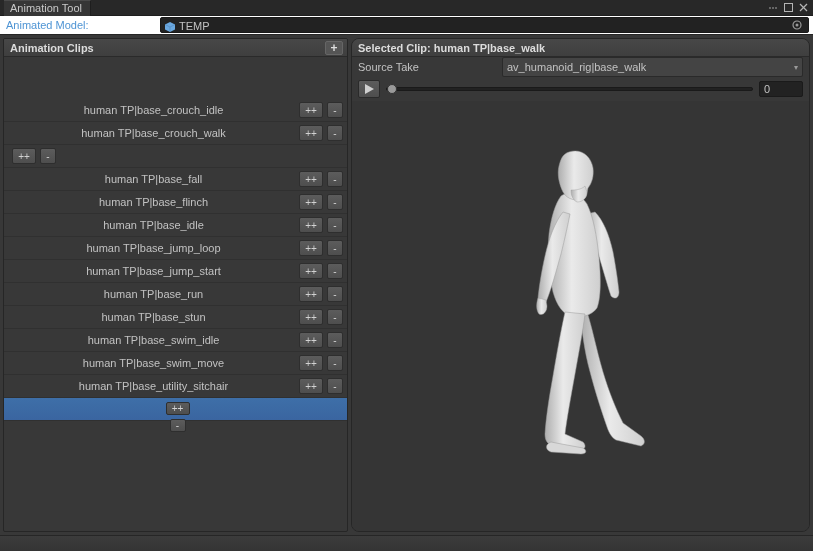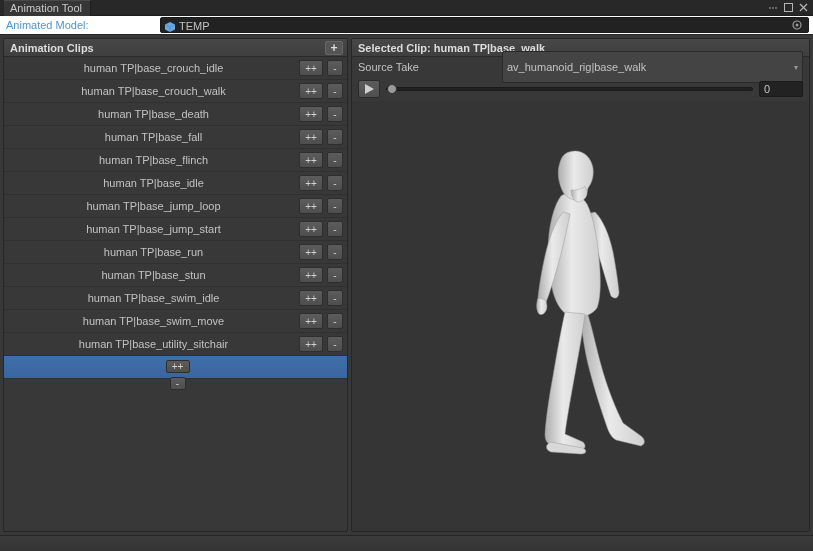--- a/index.html
+++ b/index.html
@@ -92,20 +92,21 @@
   }
 
   
   .left-panel {
     width: 345px;
     background: #383838;
     display: flex; flex-direction: column;
     border: 1px solid #262626;
     border-radius: 2px;
     overflow: hidden;
+    gap: 42px;
   }
   .left-header {
     height: 18px;
     background: linear-gradient(#474747, #3f3f3f);
     border-bottom: 1px solid #2a2a2a;
     display: flex; align-items: center; justify-content: space-between;
     padding: 0 4px 0 6px;
     color: #dcdcdc; font-weight: bold; font-size: 11px;
   }
   .add-btn {
@@ -153,40 +154,40 @@
     padding: 0;
   }
   .mini-btn.dup { width: 24px; }
   .mini-btn.del { width: 16px; }
 
   
   .right-panel {
     flex: 1;
     display: flex; flex-direction: column;
     border: 1px solid #262626;
-    border-radius: 2px;
+    border-radius: 8px;
     overflow: hidden;
   }
   .right-header {
     height: 18px;
     background: linear-gradient(#474747, #3f3f3f);
     border-bottom: 1px solid #2a2a2a;
     display: flex; align-items: center;
     padding: 0 6px;
     color: #dcdcdc; font-weight: bold; font-size: 11px;
   }
   .prop-row {
     height: 20px;
     display: flex; align-items: center;
     padding: 0 6px;
     gap: 4px;
   }
   .prop-label { width: 140px; color: #c2c2c2; font-size: 11px; }
   .dropdown {
-    flex: 1; height: 32px;
+    flex: 1; height: 20px;
     background: #444;
     border: 1px solid #2a2a2a;
     border-radius: 2px;
     display: flex; align-items: center; justify-content: space-between;
     padding: 0 4px;
     color: #c2c2c2; font-size: 11px;
     cursor: pointer;
   }
   .dropdown .arrow { font-size: 8px; color: #9a9a9a; }
 
@@ -313,21 +314,20 @@
             <span class="label">human TP|base_crouch_idle</span>
             <div class="mini-btn dup">++</div>
             <div class="mini-btn del">-</div>
           </div>
           <div class="clip-row">
             <span class="label">human TP|base_crouch_walk</span>
             <div class="mini-btn dup">++</div>
             <div class="mini-btn del">-</div>
           </div>
           <div class="clip-row">
-            <span class="label">human TP|base_death</span>
             <div class="mini-btn dup">++</div>
             <div class="mini-btn del">-</div>
           </div>
           <div class="clip-row">
             <span class="label">human TP|base_fall</span>
             <div class="mini-btn dup">++</div>
             <div class="mini-btn del">-</div>
           </div>
           <div class="clip-row">
             <span class="label">human TP|base_flinch</span>

